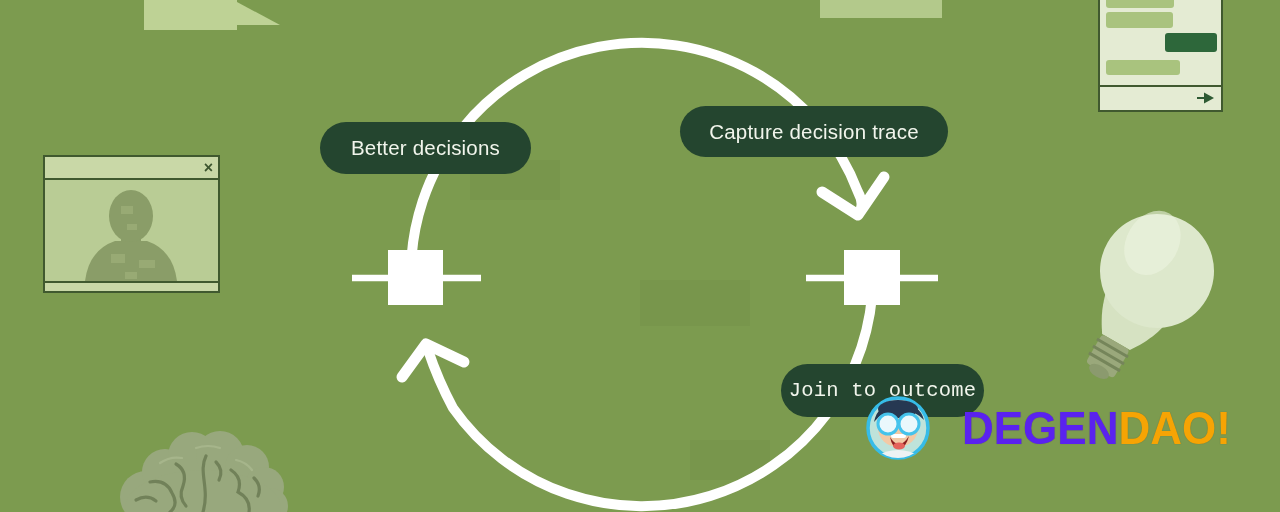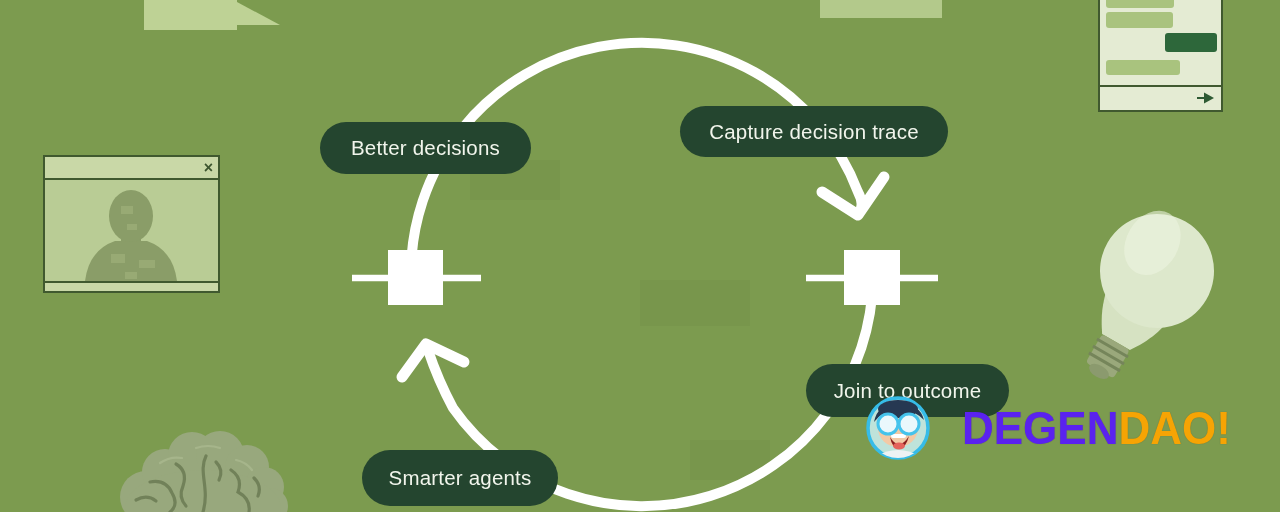--- a/index.html
+++ b/index.html
@@ -8,21 +8,21 @@
 
   
   #scene{position:absolute;left:0;top:0;z-index:1;}
 
   
   .pill{position:absolute;z-index:3;display:flex;align-items:center;justify-content:center;
         background:#24452f;color:#f1f5ec;border-radius:28px;font-size:20.5px;font-weight:500;
         letter-spacing:.2px;white-space:nowrap;}
   #pill-capture{left:680px;top:78px;width:268px;height:51px;margin-top:28px;}
   #pill-better{left:320px;top:122px;width:211px;height:52px;}
-  #pill-join{left:806px;top:364px;width:203px;height:53px;}
+  #pill-join{left:781px;top:364px;width:203px;height:53px;font-family:Liberation Mono, monospace;}
   #pill-smarter{left:362px;top:450px;width:196px;height:56px;}
 
   
   #video-window{position:absolute;left:43px;top:155px;width:173px;height:134px;z-index:2;
         border:2px solid #40592f;background:#c9d8a7;}
   #video-titlebar{height:21px;border-bottom:2px solid #40592f;position:relative;background:#c9d8a7;}
   #video-close{position:absolute;right:5px;top:1px;font-size:16px;font-weight:bold;color:#3c552e;line-height:19px;cursor:default;}
   #video-content{height:101px;background:#b9cc95;overflow:hidden;}
   #video-footer{height:8px;border-top:2px solid #40592f;background:#c9d8a7;}
 
@@ -127,23 +127,20 @@
 
   <div class="pill" id="pill-capture">
     <span>Capture decision trace</span>
   </div>
   <div class="pill" id="pill-better">
     <span>Better decisions</span>
   </div>
   <div class="pill" id="pill-join">
     <span>Join to outcome</span>
   </div>
-  <div class="pill" id="pill-smarter">
-    <span>Smarter agents</span>
-  </div>
 
   <div id="video-window">
     <div id="video-titlebar">
       <span id="video-close">×</span>
     </div>
     <div id="video-content">
       <svg width="173" height="101" viewBox="0 0 173 101">
         <path d="M 40 101 Q 44 70 70 61 L 102 61 Q 128 70 132 101 Z" fill="#8a9d68"></path>
         <rect x="76" y="48" width="20" height="18" fill="#8a9d68"></rect>
         <ellipse cx="86" cy="36" rx="22" ry="26" fill="#8a9d68"></ellipse>

